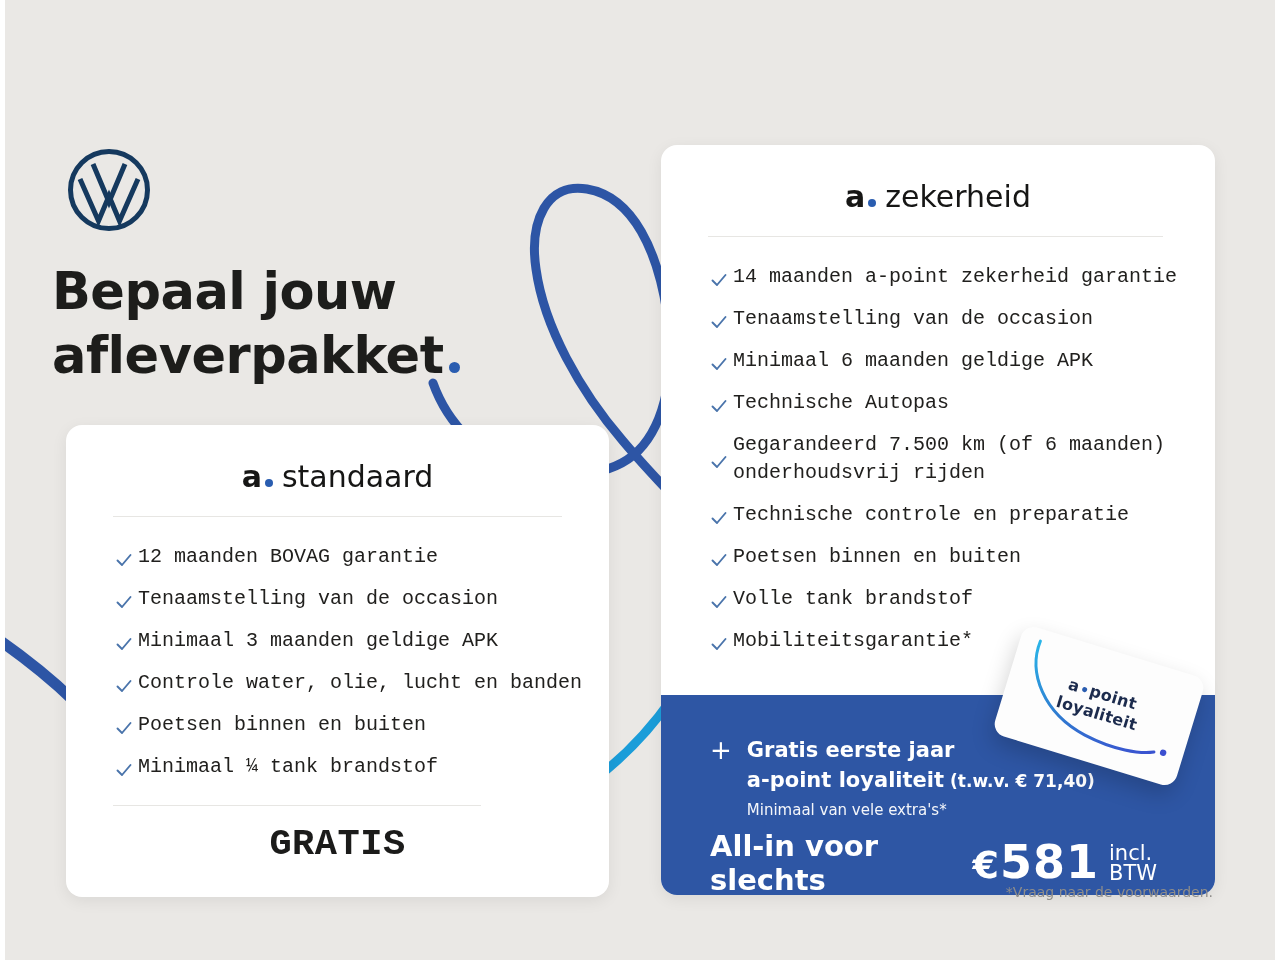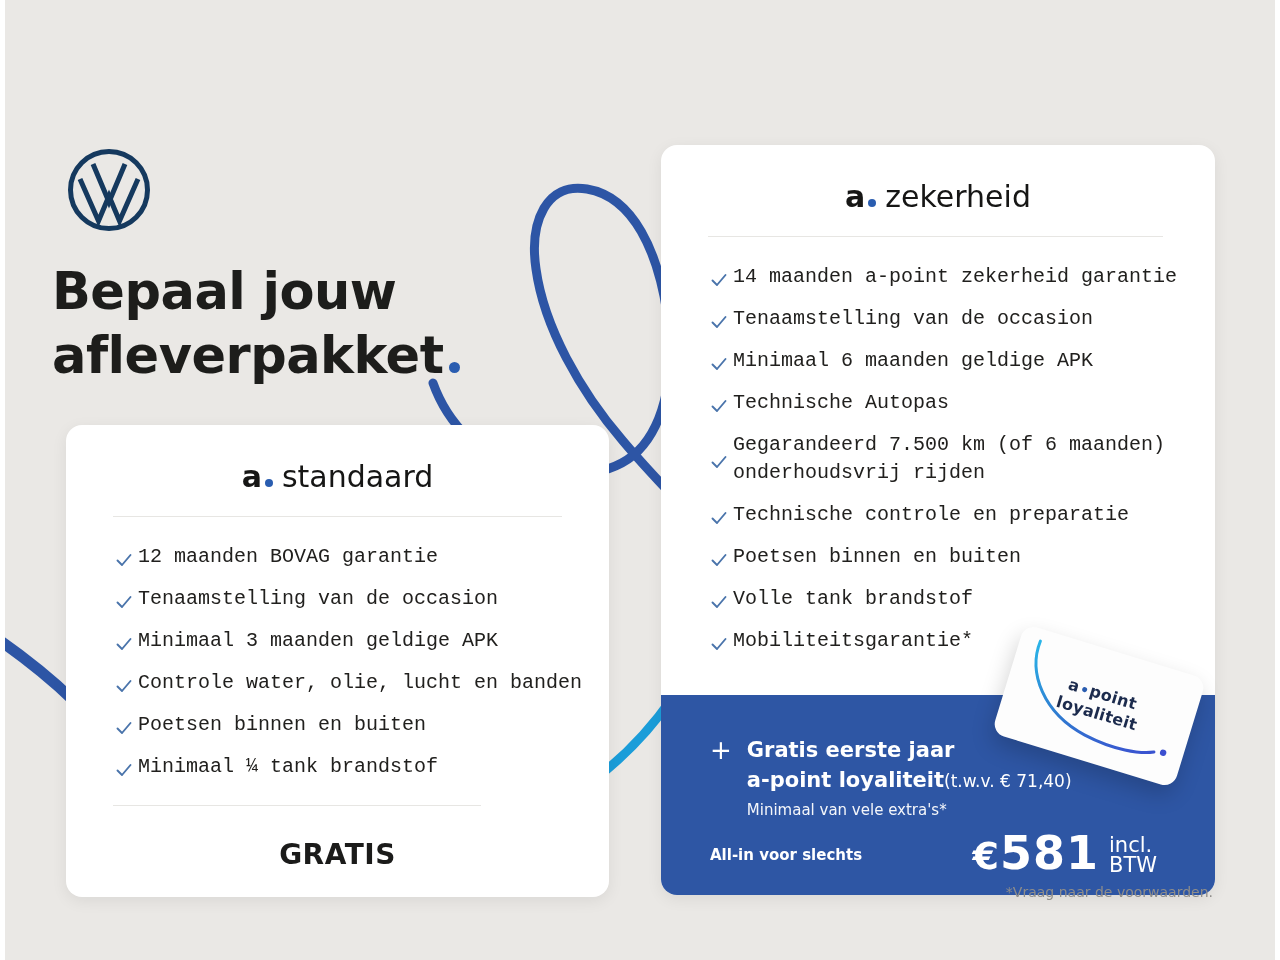--- a/index.html
+++ b/index.html
@@ -30,33 +30,33 @@
   .div{border:none;border-top:1px solid #e7e6e3;margin:0;}
   .div.top-s{margin:22px 47px 0 47px;}
   .div.top-z{margin:22px 52px 0 47px;}
   .div.bottom-s{width:368px;margin:24px 0 0 47px;}
 
   .list{margin:26px 18px 0 49px;}
   .row{display:flex;gap:5px;align-items:center;margin-bottom:14px;font-family:Liberation Mono, monospace;}
   .row .check{flex:0 0 auto;margin-top:5px;}
   .itext{font-size:20px;line-height:28px;color:#21201e;}
 
-  .gratis{text-align:center;margin-top:32px;font-size:28px;font-weight:700;
-          letter-spacing:0.5px;color:#1b1b1a;}
+  .gratis{text-align:center;margin-top:17px;font-size:37px;font-weight:700;
+          letter-spacing:0.5px;color:#1b1b1a;font-family:Liberation Mono, monospace;}
 
   .bluebox{position:absolute;left:0;right:0;bottom:0;height:200px;background:#2e56a4;
            border-radius:0 0 16px 16px;color:#ffffff;box-sizing:border-box;
            padding:40px 58px 0 49px;}
   .offer{display:flex;gap:15px;}
   .plus{font-size:26px;line-height:30px;font-weight:400;}
   .offer-line{font-size:21px;line-height:30px;font-weight:600;}
-  .offer-detail{font-size:17px;font-weight:400;margin-left:0;}
+  .offer-detail{font-size:17px;font-weight:700;margin-left:6px;}
   .offer-note{font-size:15px;font-weight:400;margin-top:5px;opacity:0.95;}
   .allin-row{display:flex;justify-content:space-between;align-items:center;margin-top:10px;}
-  .allin-label{font-size:15px;font-weight:600;}
+  .allin-label{font-size:29px;font-weight:600;}
   .price-group{display:flex;align-items:center;gap:10px;}
   .price{font-size:46px;font-weight:700;letter-spacing:1px;line-height:48px;}
   .price .cur{font-size:38px;}
   .incl{font-size:21px;line-height:20px;font-weight:400;}
 
   .loyalty{position:absolute;left:1004px;top:649px;width:190px;height:114px;background:#fdfdfd;
            border-radius:13px;transform:rotate(17deg);z-index:3;
            box-shadow:0 10px 22px rgba(0,0,0,0.18);
            display:flex;align-items:center;justify-content:center;}
   .loyalty svg{position:absolute;left:0;top:0;}

